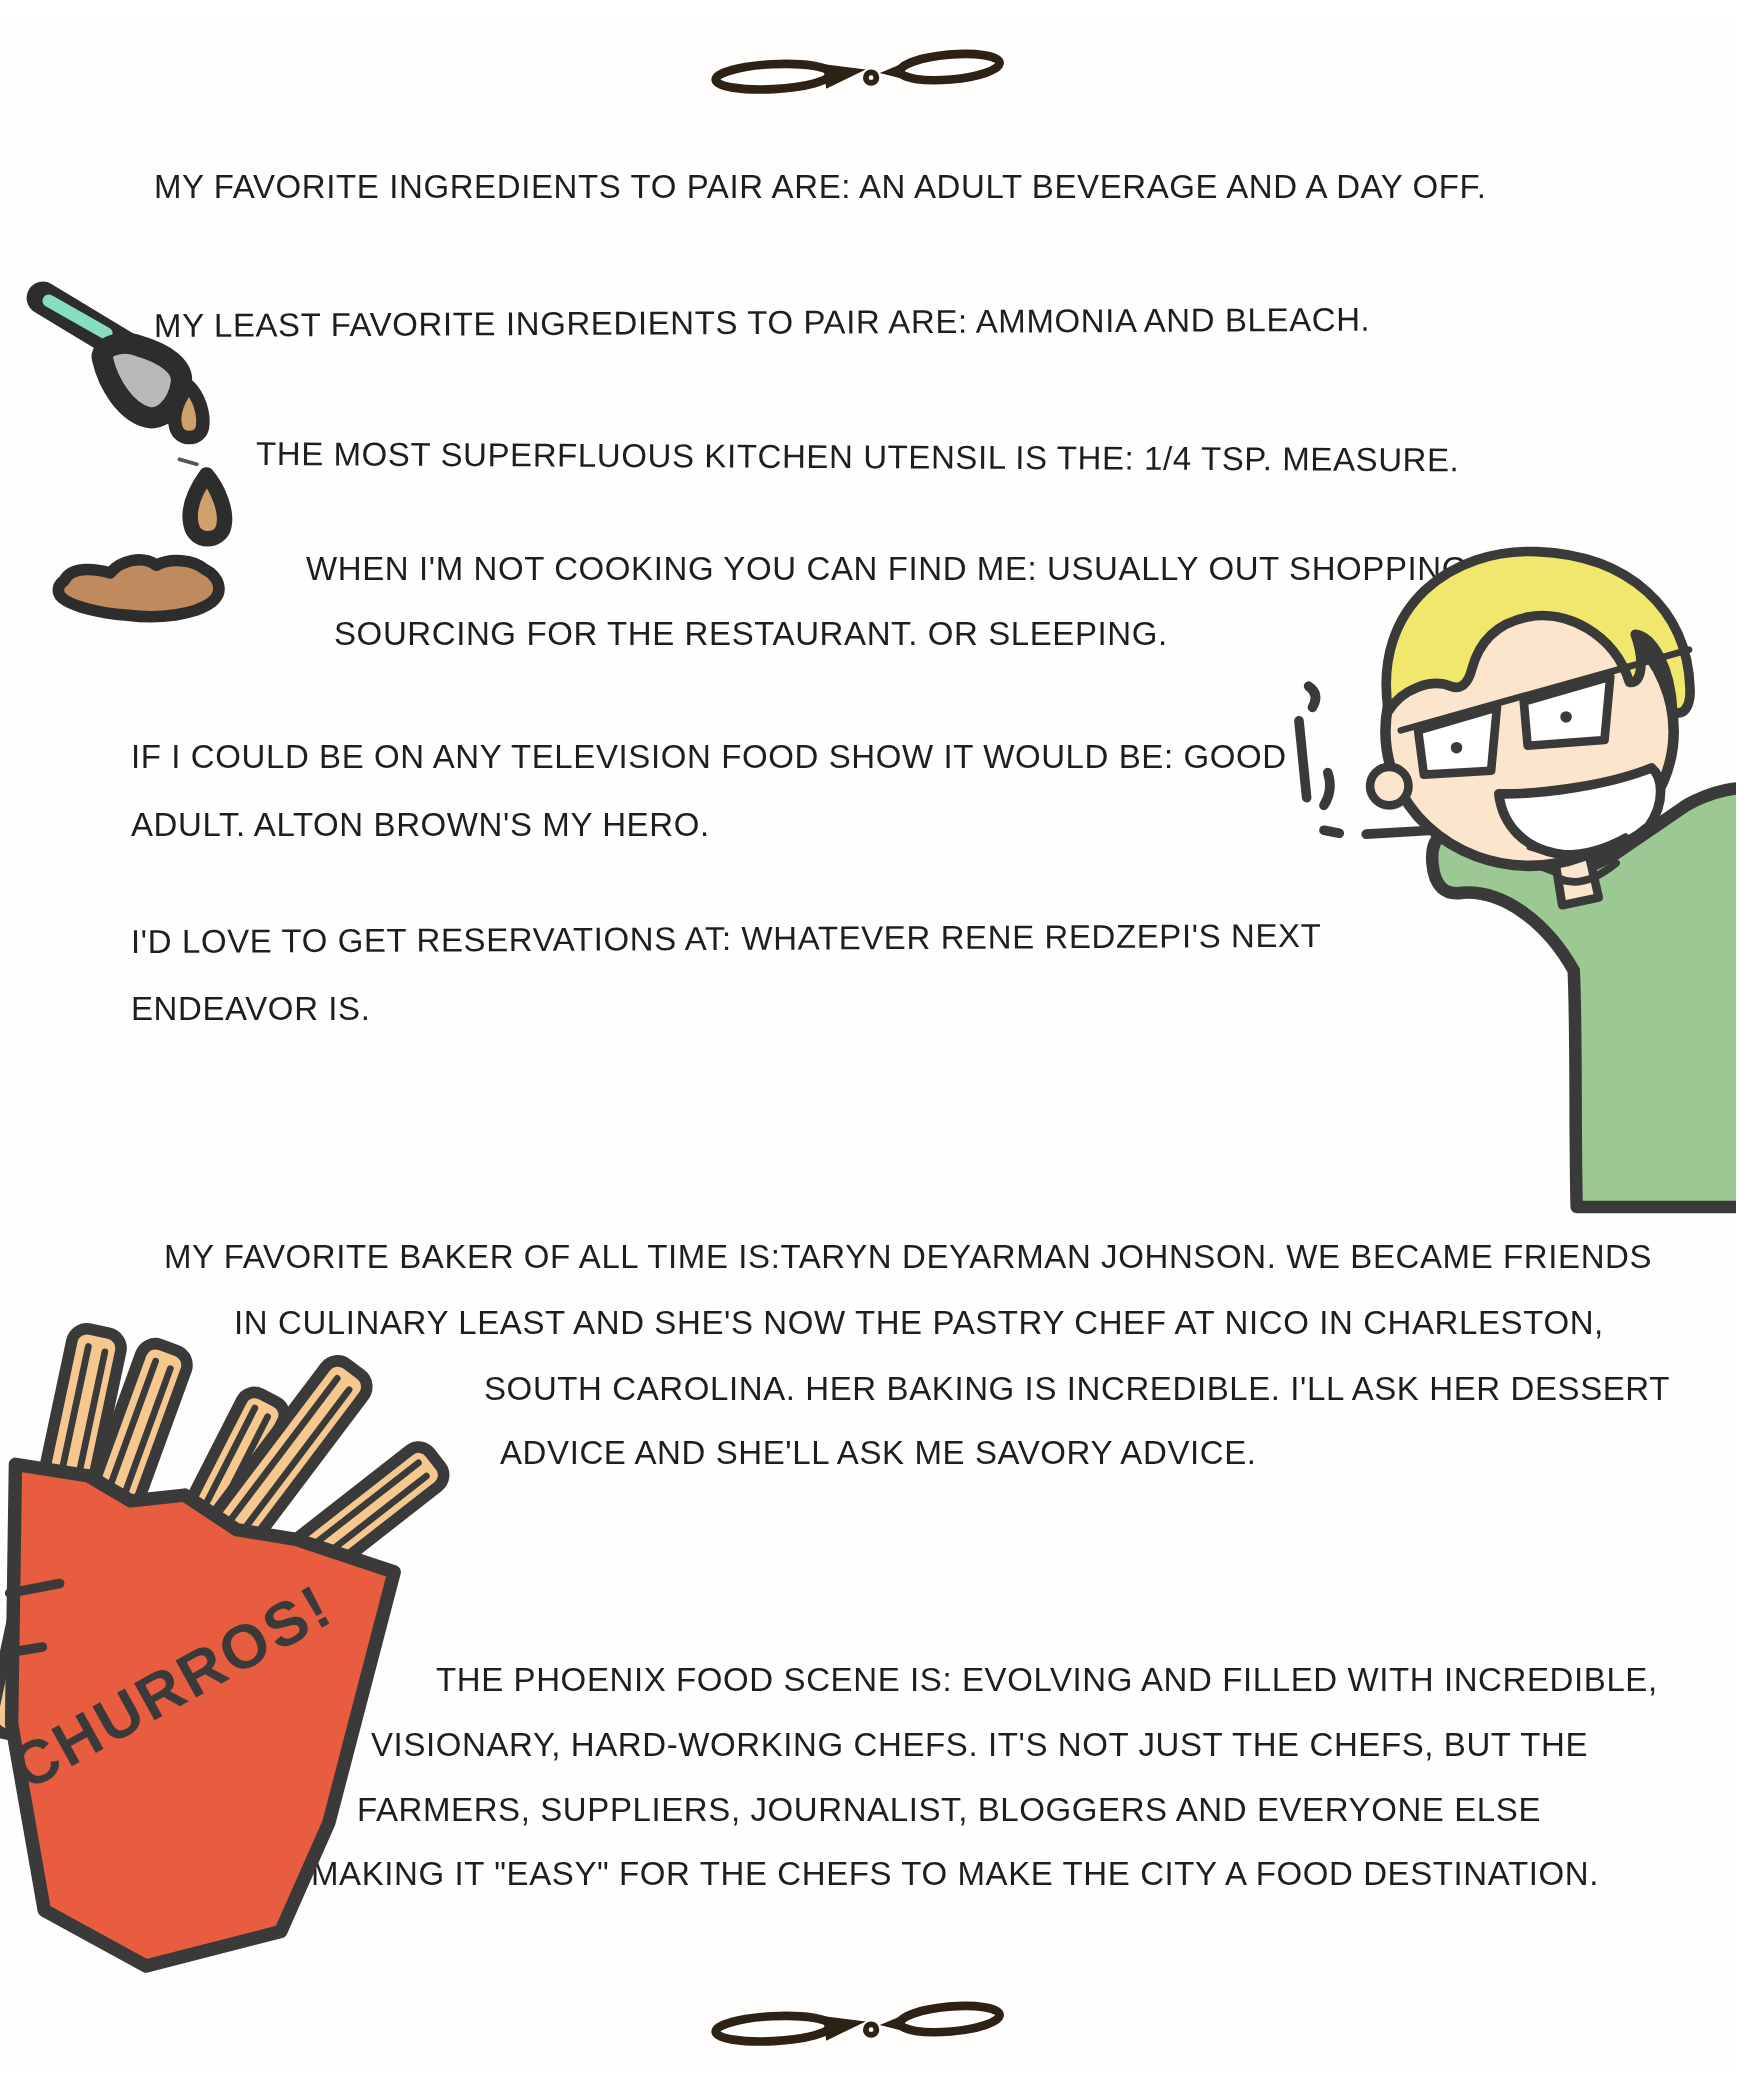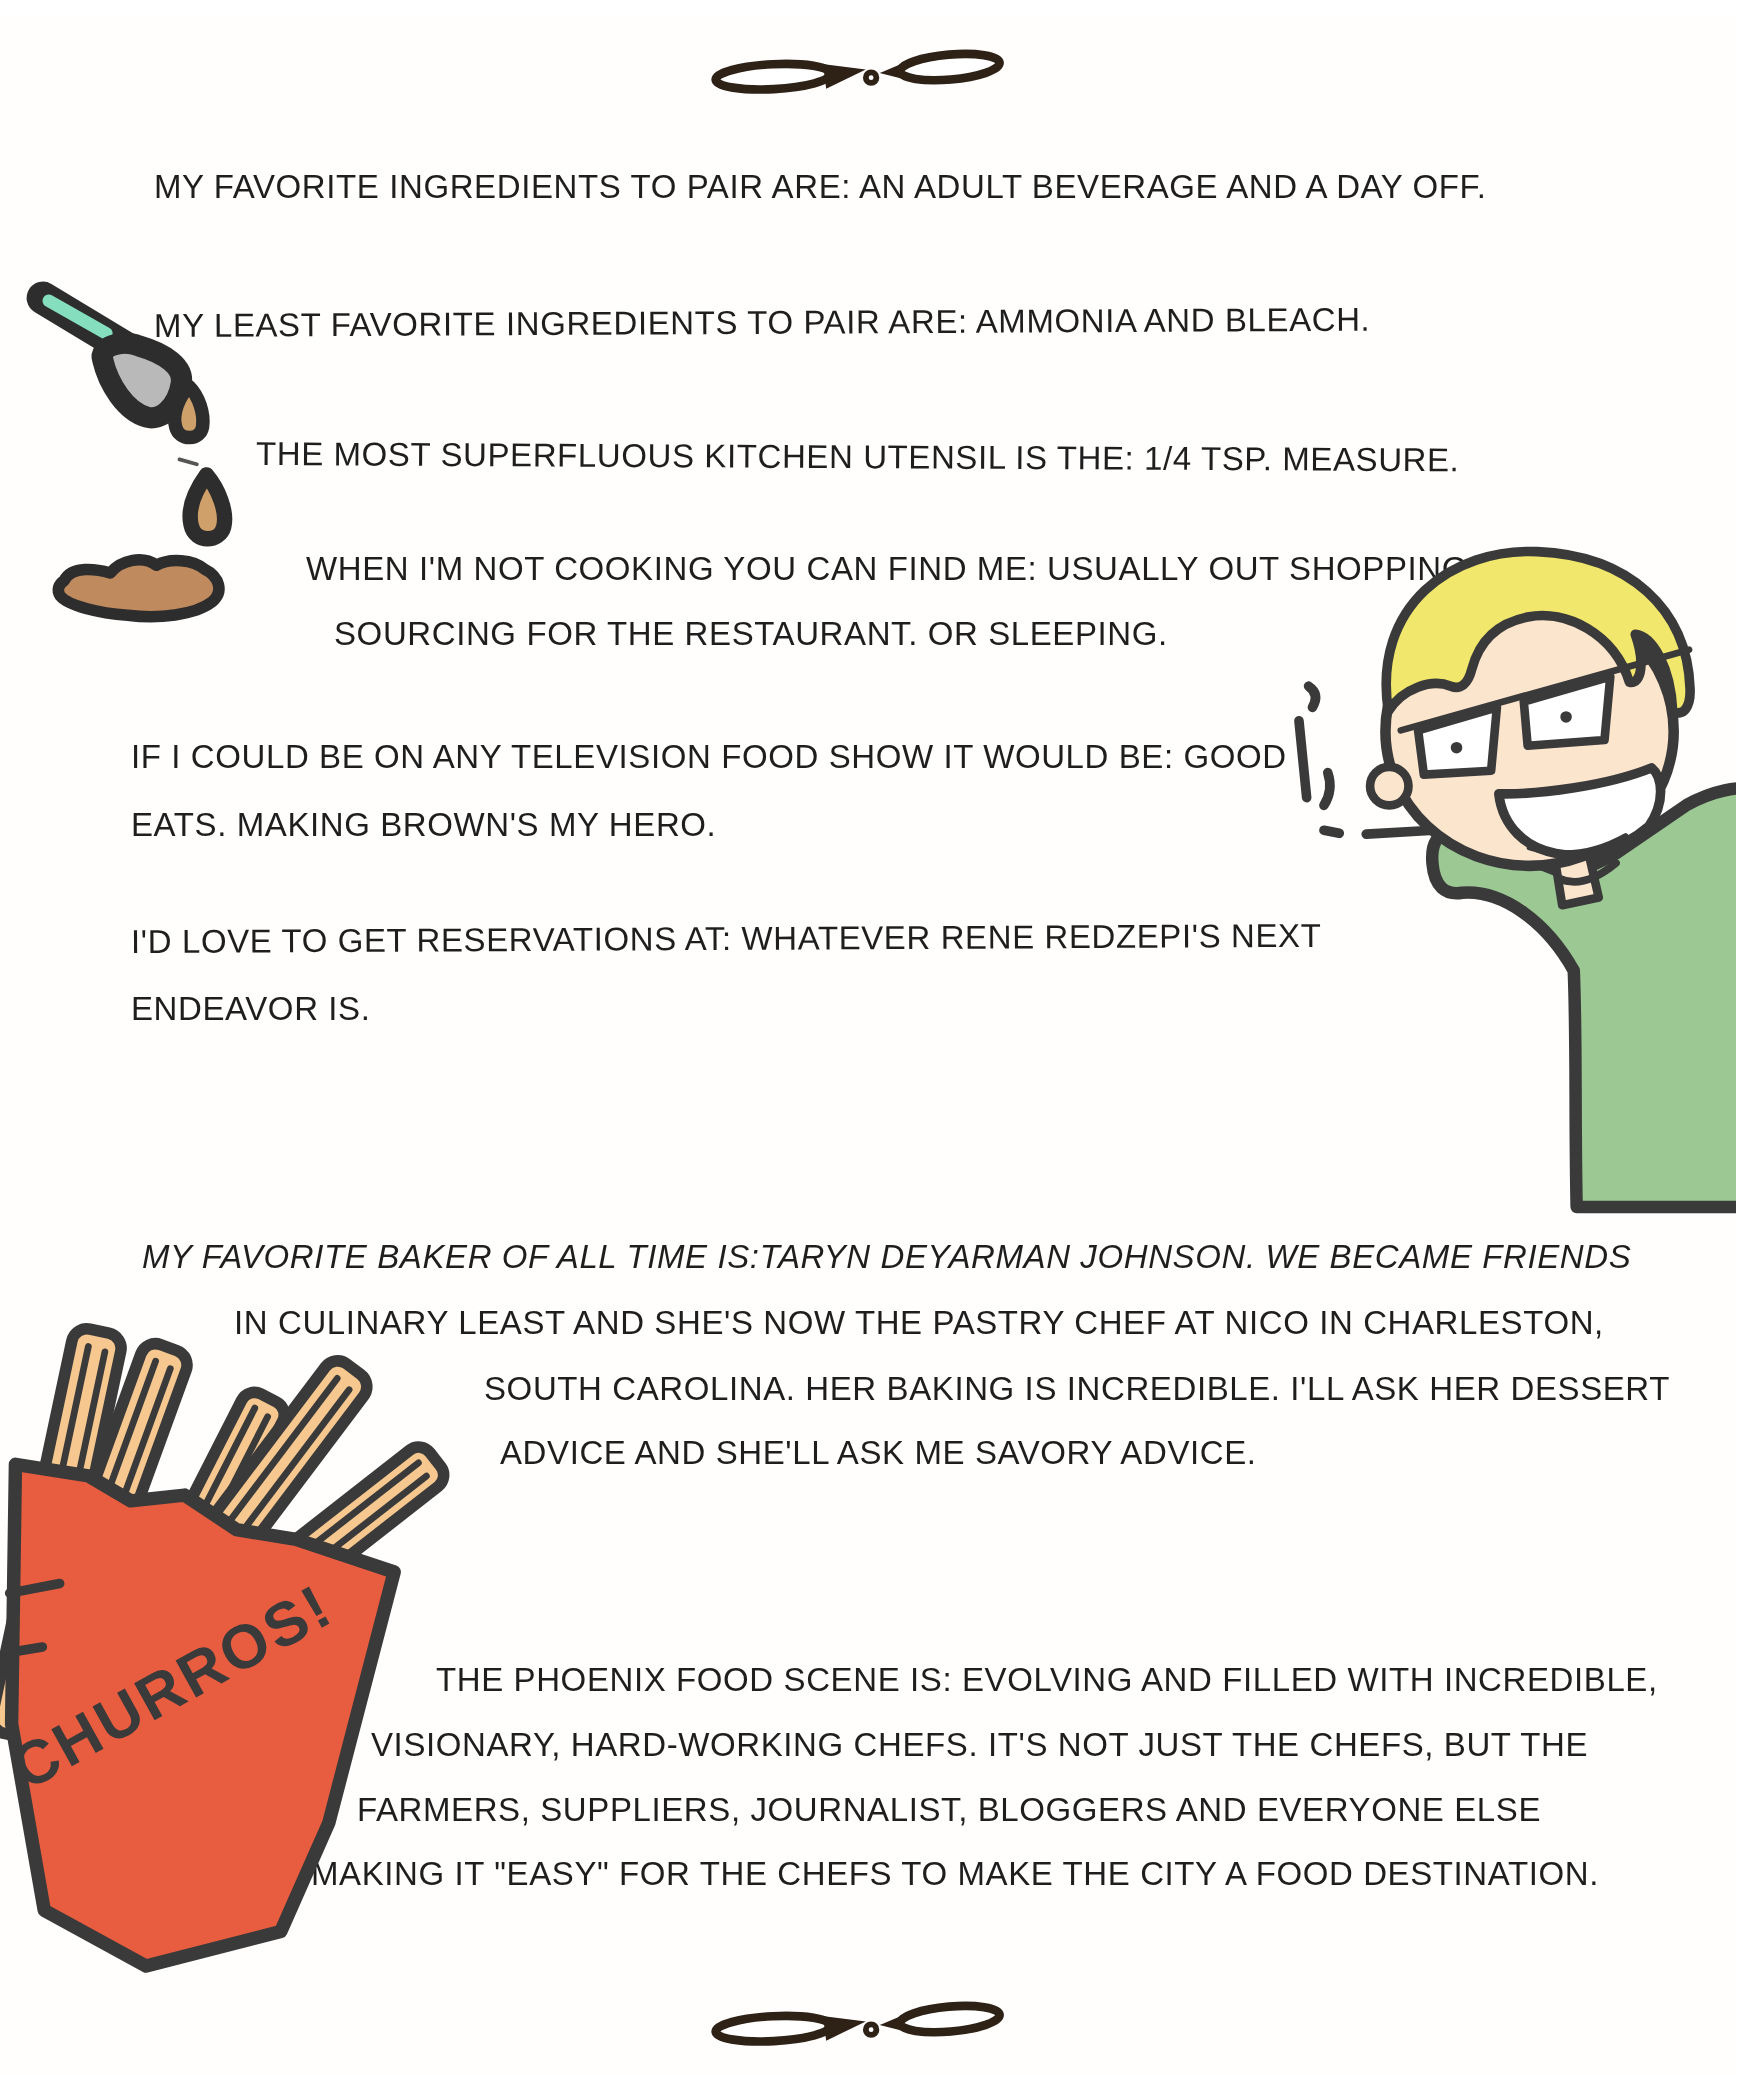--- a/index.html
+++ b/index.html
@@ -27,24 +27,24 @@
       </g>
     </svg>
   </div>
 
   <div class="hand-line" style="left:154px;top:152px;">MY FAVORITE INGREDIENTS TO PAIR ARE: AN ADULT BEVERAGE AND A DAY OFF.</div>
   <div class="hand-line" style="left:154px;top:291px;transform:rotate(-0.3deg);">MY LEAST FAVORITE INGREDIENTS TO PAIR ARE: AMMONIA AND BLEACH.</div>
   <div class="hand-line" style="left:256px;top:419px;transform:rotate(0.3deg);">THE MOST SUPERFLUOUS KITCHEN UTENSIL IS THE: 1/4 TSP. MEASURE.</div>
   <div class="hand-line" style="left:306px;top:534px;">WHEN I'M NOT COOKING YOU CAN FIND ME: USUALLY OUT SHOPPING OR</div>
   <div class="hand-line" style="left:334px;top:599px;">SOURCING FOR THE RESTAURANT. OR SLEEPING.</div>
   <div class="hand-line" style="left:131px;top:722px;">IF I COULD BE ON ANY TELEVISION FOOD SHOW IT WOULD BE: GOOD</div>
-  <div class="hand-line" style="left:131px;top:790px;">EATS. MAKING BROWN'S MY HERO.</div>
+  <div class="hand-line" style="left:131px;top:790px;">ADULT. ALTON BROWN'S MY HERO.</div>
   <div class="hand-line" style="left:131px;top:907px;transform:rotate(-0.3deg);">I'D LOVE TO GET RESERVATIONS AT: WHATEVER RENE REDZEPI'S NEXT</div>
   <div class="hand-line" style="left:131px;top:974px;">ENDEAVOR IS.</div>
-  <div class="hand-line" style="left:142px;top:1222px;font-style:italic;">MY FAVORITE BAKER OF ALL TIME IS:TARYN DEYARMAN JOHNSON. WE BECAME FRIENDS</div>
+  <div class="hand-line" style="left:164px;top:1222px;">MY FAVORITE BAKER OF ALL TIME IS:TARYN DEYARMAN JOHNSON. WE BECAME FRIENDS</div>
   <div class="hand-line" style="left:234px;top:1288px;">IN CULINARY LEAST AND SHE'S NOW THE PASTRY CHEF AT NICO IN CHARLESTON,</div>
   <div class="hand-line" style="left:500px;top:1418px;">ADVICE AND SHE'LL ASK ME SAVORY ADVICE.</div>
   <div class="hand-line" style="left:484px;top:1354px;">SOUTH CAROLINA. HER BAKING IS INCREDIBLE. I'LL ASK HER DESSERT</div>
   <div class="hand-line" style="left:371px;top:1710px;">VISIONARY, HARD-WORKING CHEFS. IT'S NOT JUST THE CHEFS, BUT THE</div>
   <div class="hand-line" style="left:436px;top:1645px;">THE PHOENIX FOOD SCENE IS: EVOLVING AND FILLED WITH INCREDIBLE,</div>
   <div class="hand-line" style="left:357px;top:1775px;">FARMERS, SUPPLIERS, JOURNALIST, BLOGGERS AND EVERYONE ELSE</div>
   <div class="hand-line" style="left:311px;top:1839px;">MAKING IT "EASY" FOR THE CHEFS TO MAKE THE CITY A FOOD DESTINATION.</div>
 
   <div class="illus" style="left:14.4px;top:255px;width:231px;height:375px;">
     <svg viewBox="0 0 240 390" width="231" height="375">

